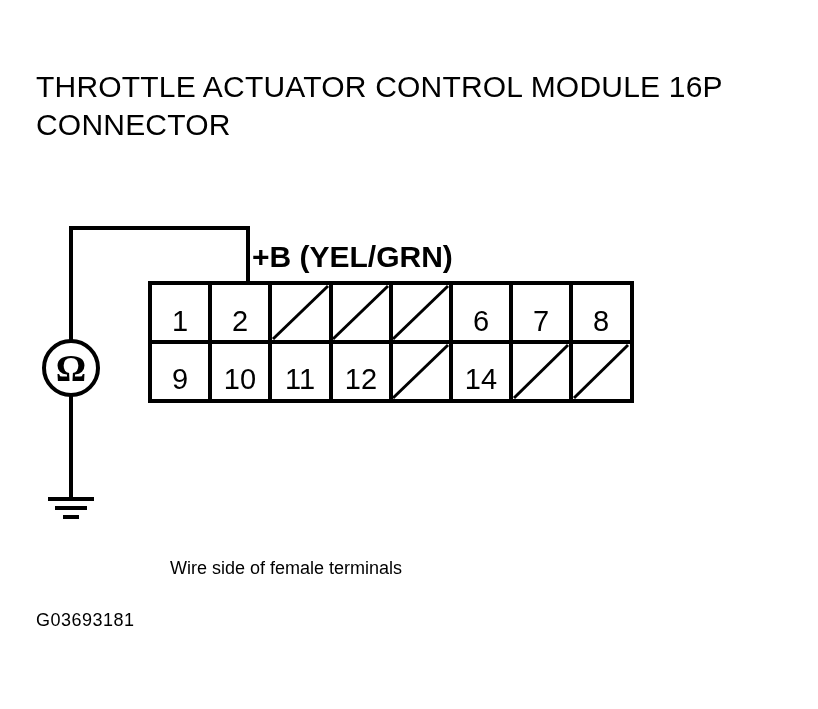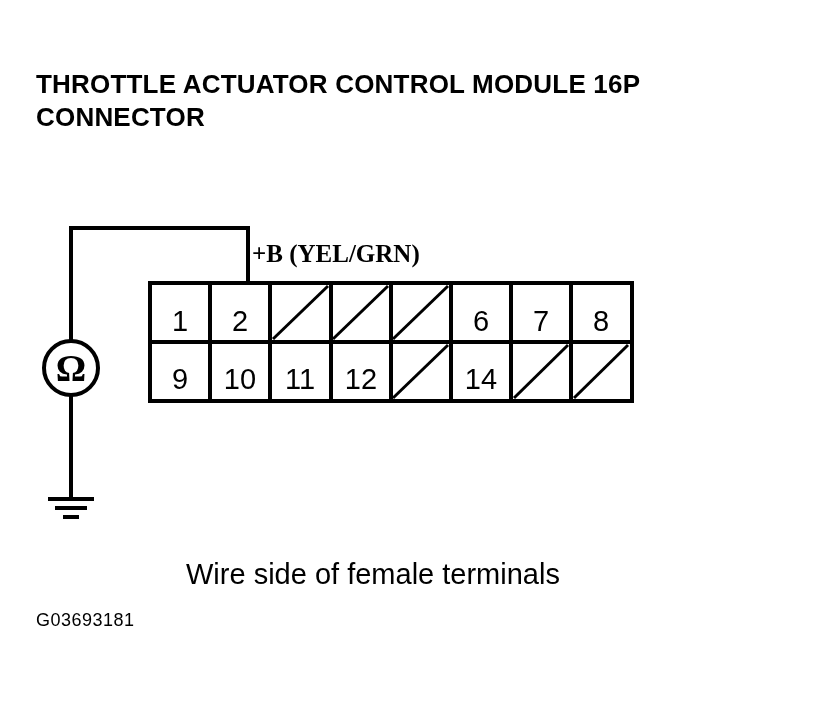--- a/index.html
+++ b/index.html
@@ -14,22 +14,22 @@
     font-family: "Liberation Sans", sans-serif;
     color: #000000;
     overflow: hidden;
   }
 
   #title {
     position: absolute;
     left: 36px;
     top: 68px;
     width: 760px;
-    font-size: 26px;
-    font-weight: bold;
+    font-size: 30px;
+    font-weight: normal;
     letter-spacing: 0.2px;
     line-height: 1.28;
     text-transform: uppercase;
   }
 
   #diagram {
     position: absolute;
     left: 0;
     top: 0;
     width: 818px;
@@ -39,33 +39,31 @@
   .cell-num {
     font-family: "Liberation Sans", sans-serif;
     font-size: 29px;
     fill: #000000;
   }
 
   #plus-b-label {
     position: absolute;
     left: 252px;
     top: 240px;
-    font-size: 25px;
+    font-size: 30px;
     font-weight: bold;
     white-space: nowrap;
-    font-family: Liberation Serif, serif;
   }
 
   #caption {
     position: absolute;
     left: 170px;
     top: 558px;
-    font-size: 29px;
+    font-size: 18px;
     white-space: nowrap;
-    margin-left: 16px;
   }
 
   #code {
     position: absolute;
     left: 36px;
     top: 610px;
     font-size: 18px;
     letter-spacing: 0.5px;
     white-space: nowrap;
   }

